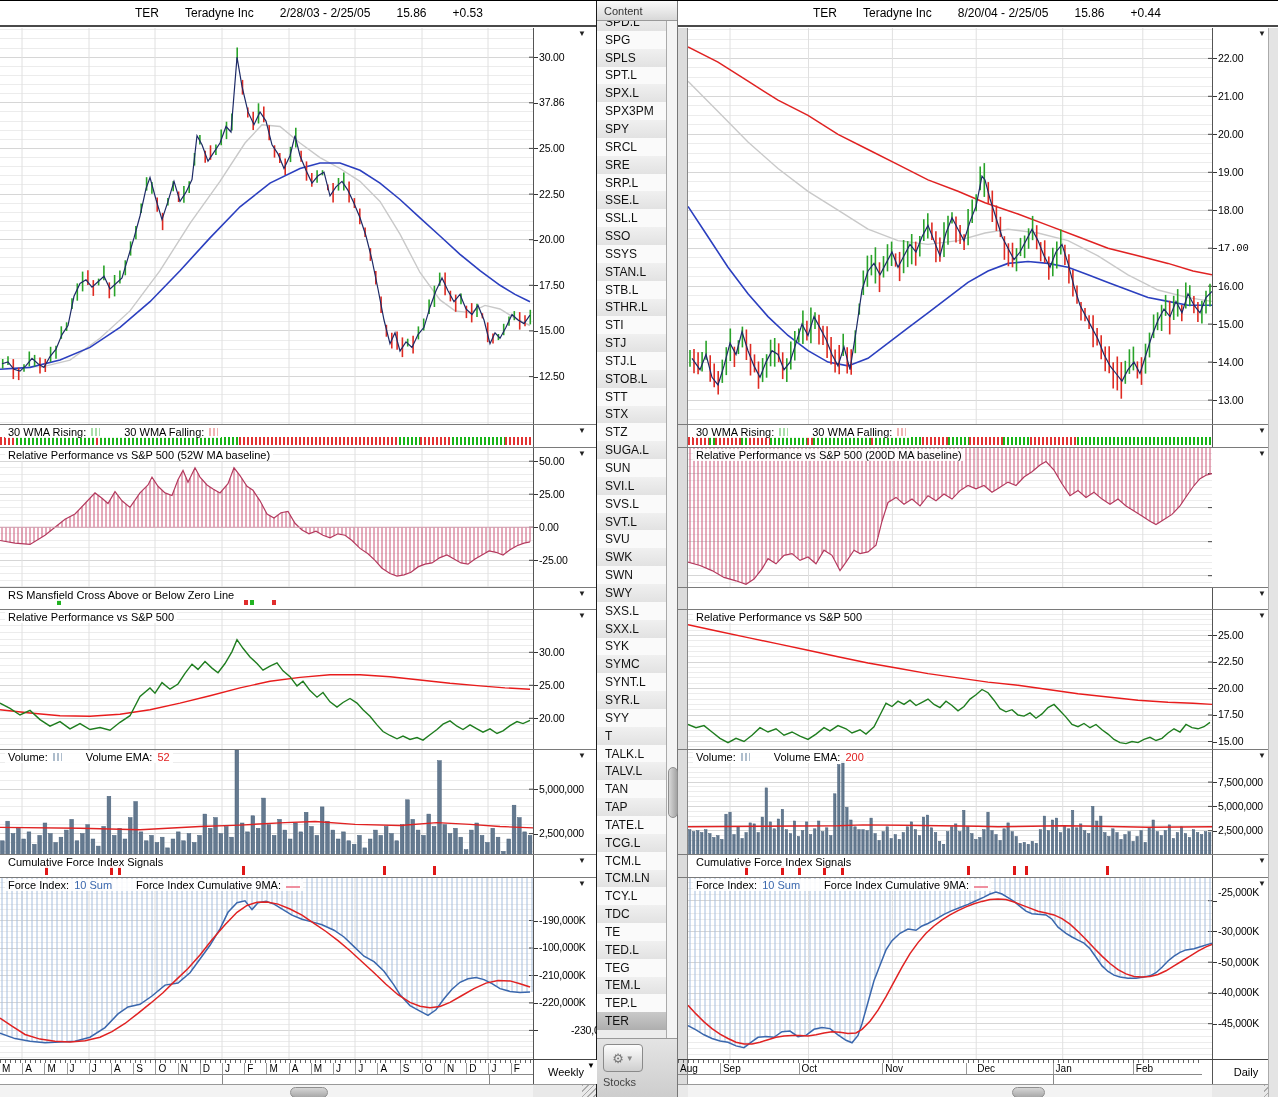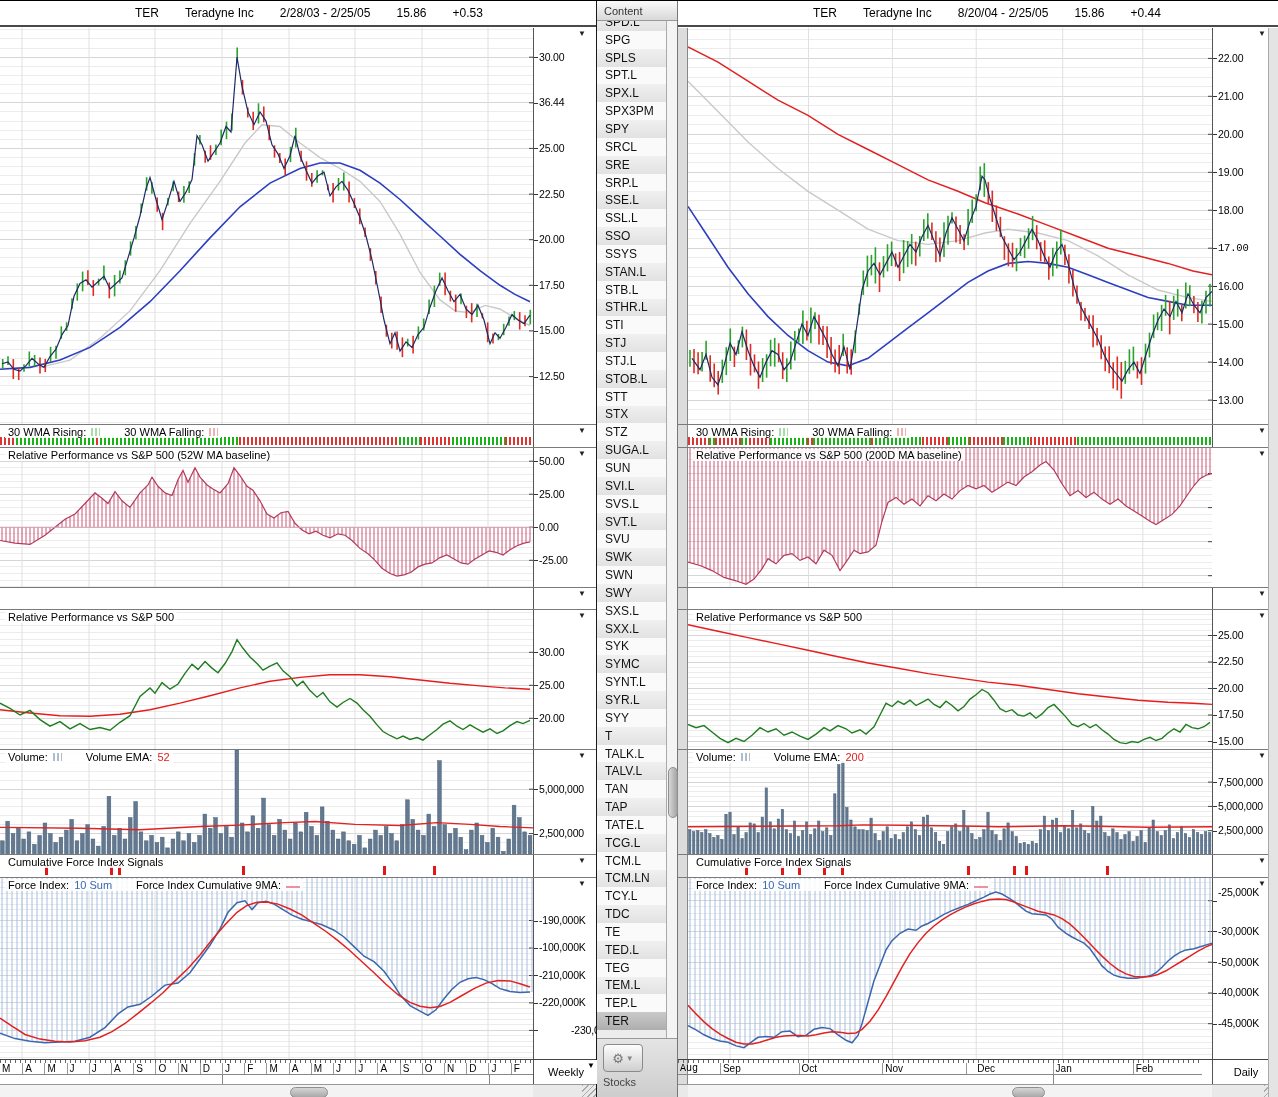--- a/index.html
+++ b/index.html
@@ -281,21 +281,21 @@
           <line x1="519.7" y1="284.1" x2="519.7" y2="301.6" stroke="#df2b22" stroke-width="1.6"></line>
           <line x1="525.0" y1="287.2" x2="525.0" y2="298.2" stroke="#df2b22" stroke-width="1.6"></line>
           <line x1="530.3" y1="281.8" x2="530.3" y2="296.4" stroke="#29a329" stroke-width="1.6"></line>
           <polyline points="2.0,335.8 8.0,334.0 14.0,341.3 20.0,343.1 26.0,337.6 32.0,330.3 38.0,335.8 44.0,339.4 50.0,328.5 56.0,321.2 62.0,306.6 68.0,297.5 74.0,268.3 80.0,255.5 86.0,251.8 92.0,259.1 98.0,253.7 104.0,248.2 110.0,261.0 116.0,255.5 122.0,250.0 128.0,229.9 134.0,209.9 140.0,188.0 146.0,160.6 150.0,149.6 156.0,171.5 162.0,191.6 168.0,173.4 174.0,153.3 180.0,173.4 186.0,164.2 192.0,151.5 197.0,107.7 202.0,116.8 208.0,133.2 214.0,124.1 220.0,115.0 226.0,98.5 231.0,104.0 237.0,29.2 242.0,58.4 248.0,83.9 254.0,96.7 260.0,83.9 266.0,93.1 272.0,116.8 278.0,125.9 284.0,140.5 290.0,127.7 295.0,107.7 300.0,127.7 306.0,142.3 312.0,155.1 318.0,147.8 324.0,144.2 330.0,167.9 336.0,158.8 342.0,153.3 348.0,162.4 354.0,175.2 360.0,189.8 366.0,208.0 372.0,231.8 378.0,261.0 384.0,292.0 390.0,315.7 395.0,304.8 400.0,323.0 406.0,313.9 412.0,319.4 418.0,306.6 424.0,299.3 430.0,279.2 436.0,262.8 442.0,250.0 448.0,262.8 454.0,273.7 460.0,266.4 466.0,281.0 472.0,286.5 478.0,277.4 484.0,292.0 490.0,315.7 495.0,304.8 500.0,310.2 506.0,299.3 512.0,286.5 518.0,292.0 524.0,295.6 530.0,287.2" fill="none" stroke="#1d2a66" stroke-width="1.2"></polyline>
         </svg>
       </div>
     <div class="ycol">
         <div class="ytick" style="top: 29px;"></div>
         <div class="ylabel" style="top: 23px;">30.00</div>
         <div class="ytick" style="top: 75px;"></div>
-        <div class="ylabel" style="top: 68px;">36.44</div>
+        <div class="ylabel" style="top: 68px;">37.86</div>
         <div class="ytick" style="top: 120px;"></div>
         <div class="ylabel" style="top: 114px;">25.00</div>
         <div class="ytick" style="top: 166px;"></div>
         <div class="ylabel" style="top: 160px;">22.50</div>
         <div class="ytick" style="top: 212px;"></div>
         <div class="ylabel" style="top: 205px;">20.00</div>
         <div class="ytick" style="top: 257px;"></div>
         <div class="ylabel" style="top: 251px;">17.50</div>
         <div class="ytick" style="top: 303px;"></div>
         <div class="ylabel" style="top: 296px;">15.00</div>
@@ -511,20 +511,27 @@
         <div class="ylabel" style="top: 40px;">25.00</div>
         <div class="ytick" style="top: 79px;"></div>
         <div class="ylabel" style="top: 73px;">0.00</div>
         <div class="ytick" style="top: 112px;"></div>
         <div class="ylabel" style="top: 106px;">-25.00</div>
       </div>
     <span class="pmenu">▼</span>
   </div>
 
   <div class="panel p-mans">
+    <div class="plot">
+      <div class="ptitle">RS Mansfield Cross Above or Below Zero Line</div>
+    <div class="mark" style="left: 57.031px; background: rgb(34, 179, 34);"></div>
+        <div class="mark" style="left: 244.114px; background: rgb(224, 45, 45);"></div>
+        <div class="mark" style="left: 249.977px; background: rgb(34, 179, 34);"></div>
+        <div class="mark" style="left: 271.83px; background: rgb(224, 45, 45);"></div>
+      </div>
     <div class="ycol"></div>
     <span class="pmenu">▼</span>
   </div>
 
   <div class="panel p-rsline">
     <div class="plot">
       <div class="ptitle">Relative Performance vs S&amp;P 500</div>
       <svg class="cv" width="533" height="140">
           <line x1="0" y1="2.6" x2="533" y2="2.6" stroke="#ececec" stroke-width="1" class="hline"></line>
           <line x1="0" y1="9.2" x2="533" y2="9.2" stroke="#ececec" stroke-width="1" class="hline"></line>
@@ -1910,21 +1917,21 @@
         <div class="ylabel" style="top: 108px;">-40,000K</div>
         <div class="ytick" style="top: 146px;"></div>
         <div class="ylabel" style="top: 139px;">-45,000K</div>
       </div>
     <span class="pmenu">▼</span>
   </div>
 
   <div class="panel p-axis">
     <div class="tickrow" style="width: 524px;"></div>
     <div class="months" style="width: 524px;">
-        <div class="mcell" style="width: 8%; font-family: Liberation Mono, monospace;">Aug</div>
+        <div class="mcell" style="width: 8%;">Aug</div>
         <div class="mcell" style="width: 15%;">Sep</div>
         <div class="mcell" style="width: 16%;">Oct</div>
         <div class="mcell" style="width: 16%;">Nov</div>
         <div class="mcell" style="width: 16.5%; padding-left: 10px;">Dec</div>
         <div class="mcell" style="width: 15.3%;">Jan</div>
         <div class="mcell" style="width: 13.2%;">Feb</div>
       </div>
     <div class="years" style="width: 524px;">
         <div class="ysep" style="left: 374.66px;"></div>
         <div class="ylab" style="left: 3.144px;">04</div>

